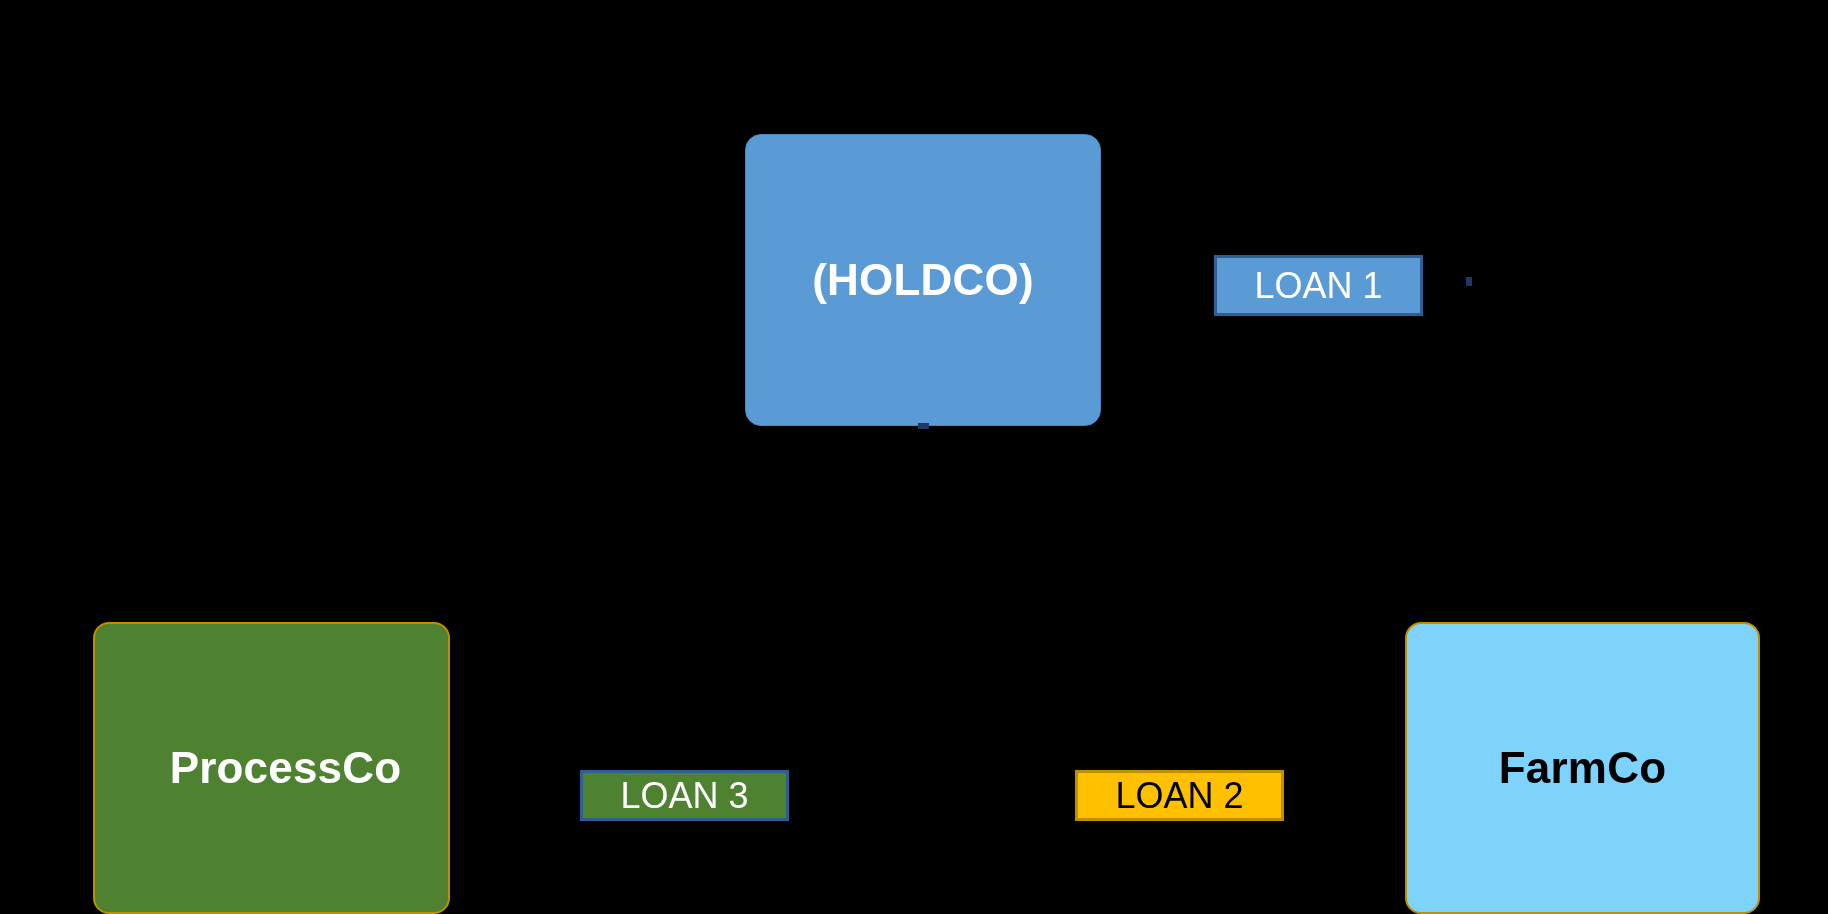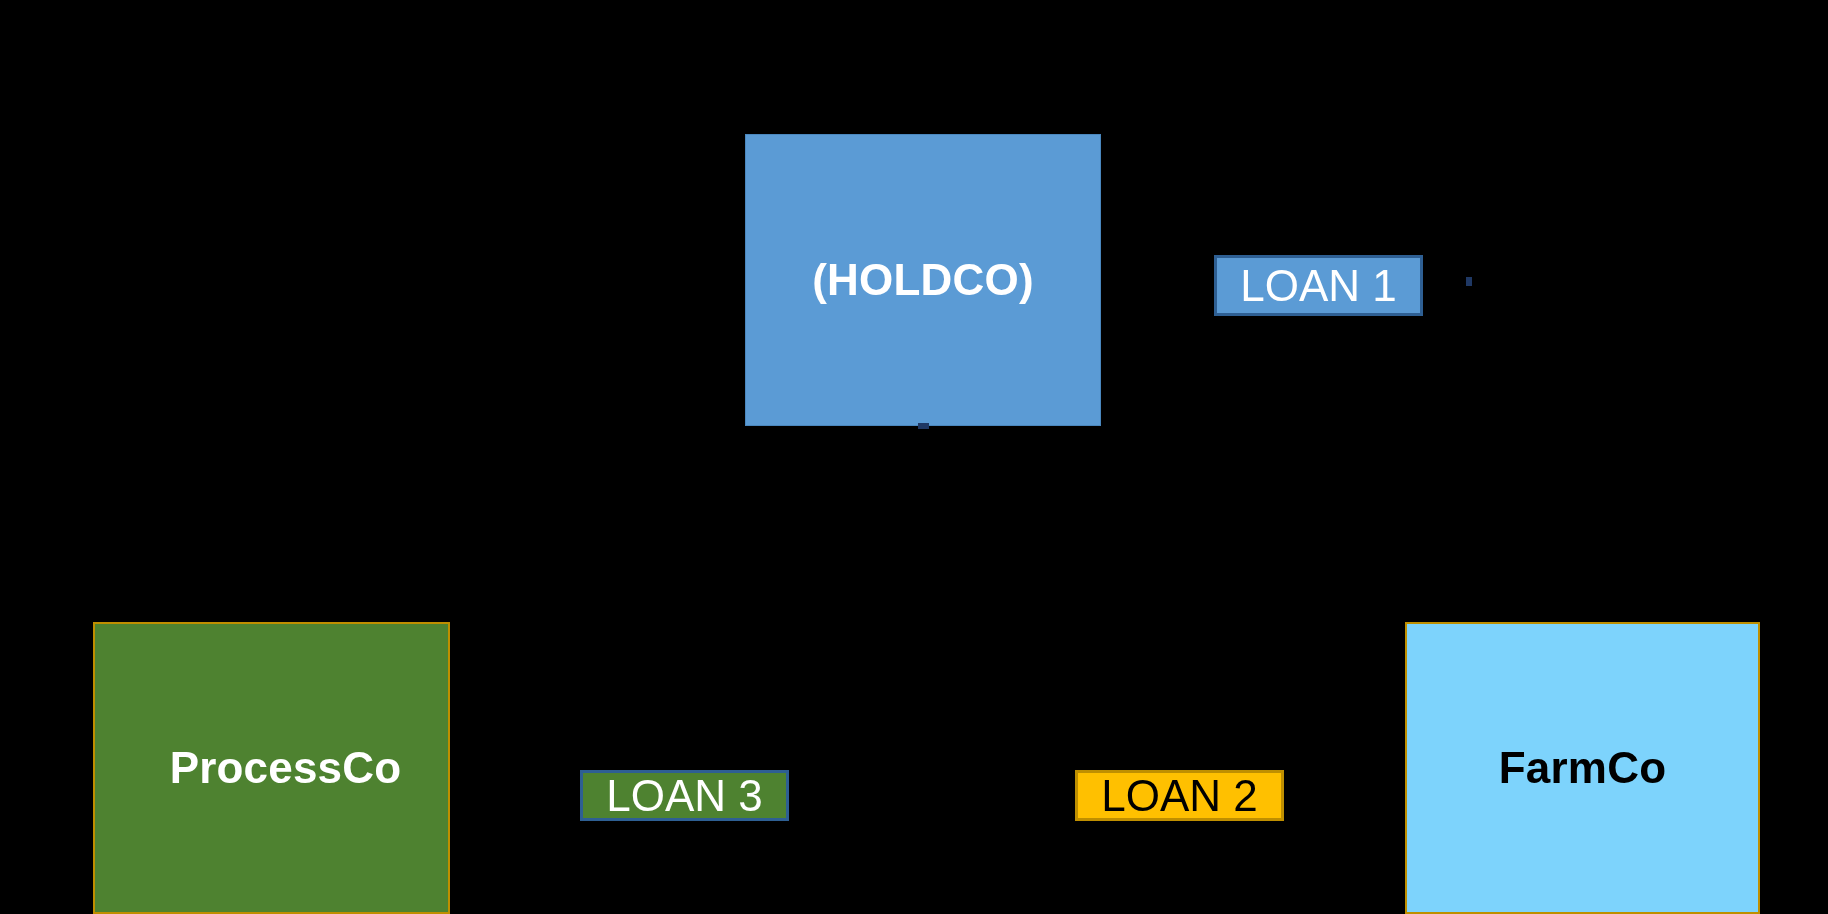--- a/index.html
+++ b/index.html
@@ -18,20 +18,21 @@
 
   
   .node {
     position: absolute;
     box-sizing: border-box;
     display: flex;
     align-items: center;
     justify-content: center;
     text-align: right;
     line-height: 1.1;
+    border-radius: 16px;
   }
   .node-label {
     font-weight: bold;
     font-size: 44px;
     letter-spacing: 0.2px;
     white-space: nowrap;
   }
 
   #node-holdco {
     left: 745px;
@@ -77,21 +78,21 @@
   
   .loan {
     position: absolute;
     box-sizing: border-box;
     display: flex;
     align-items: center;
     justify-content: center;
     text-align: center;
   }
   .loan-label {
-    font-size: 44px;
+    font-size: 36px;
     font-weight: normal;
     white-space: nowrap;
   }
 
   #loan-1 {
     left: 1214px;
     top: 255px;
     width: 209px;
     height: 61px;
     background: #5B9BD5;

